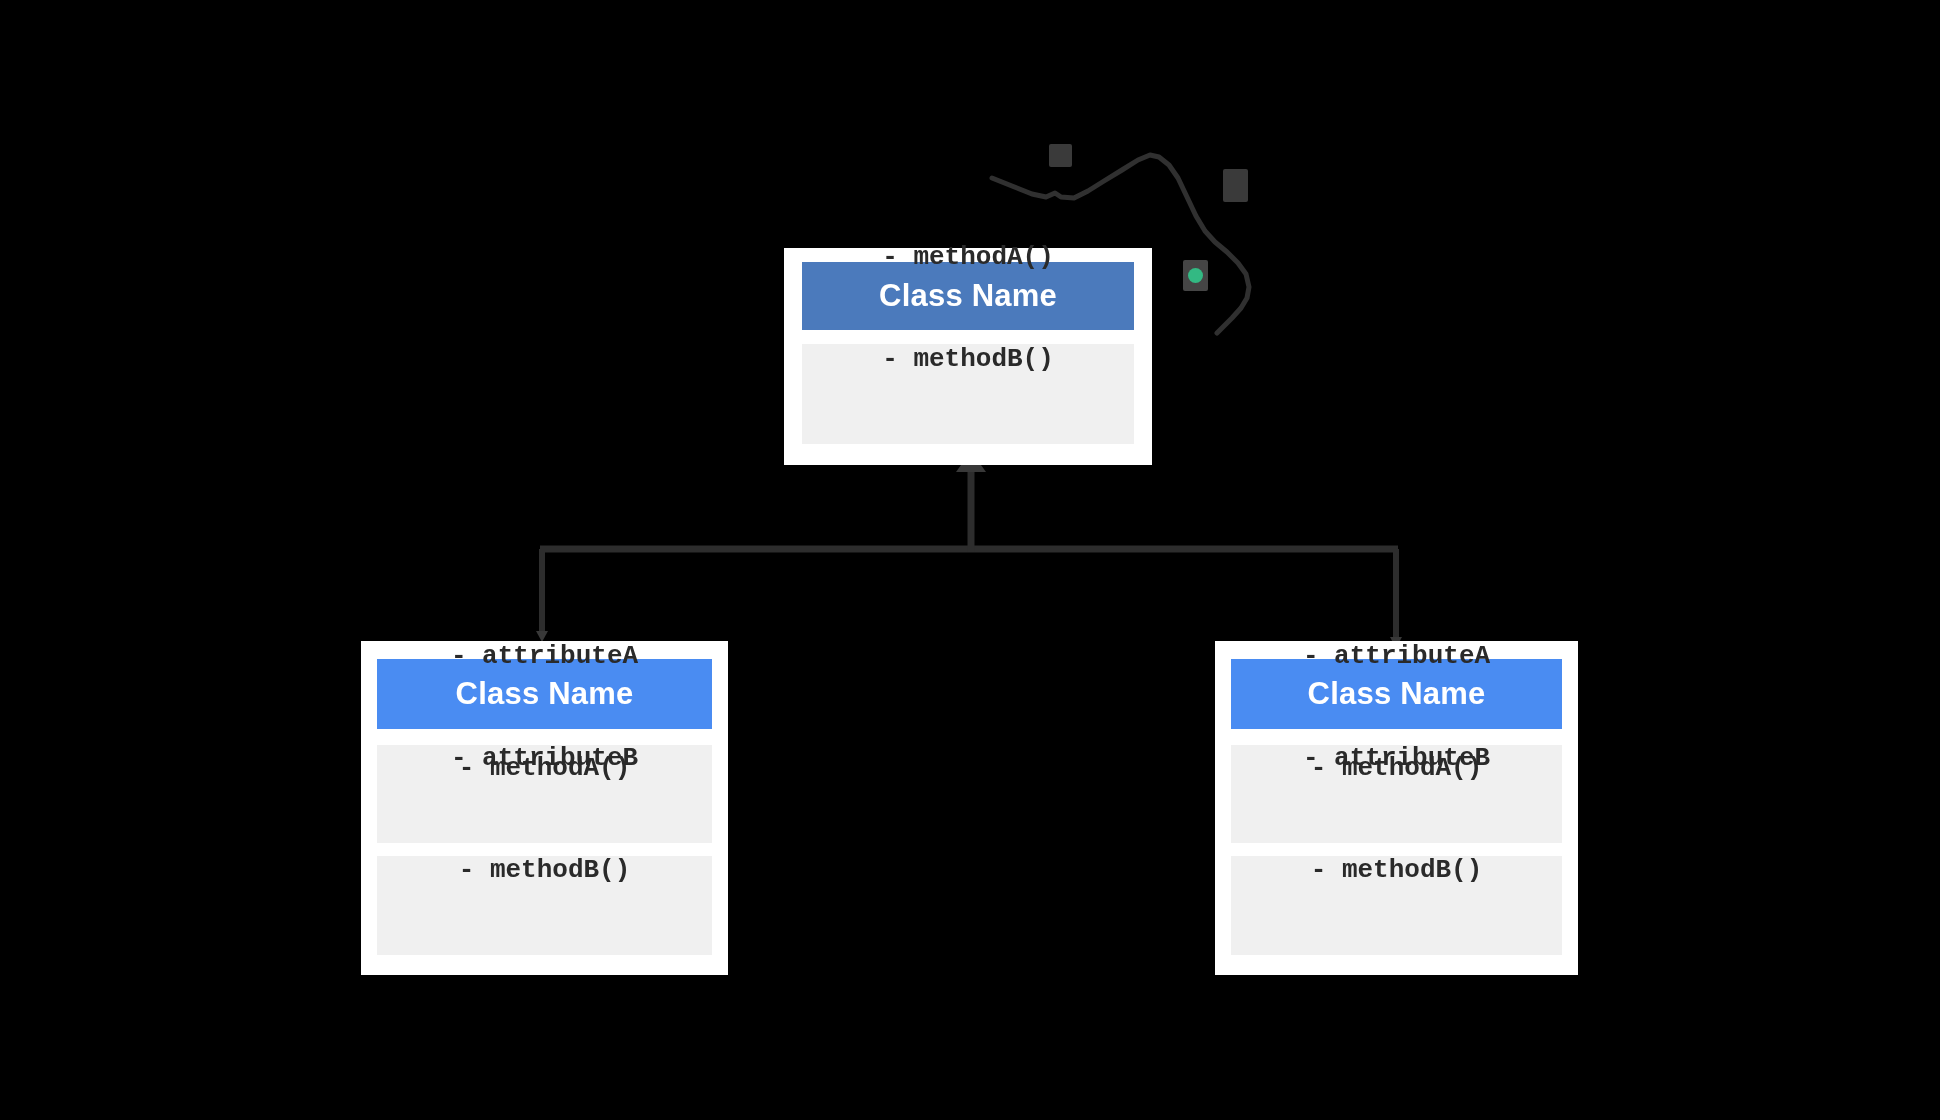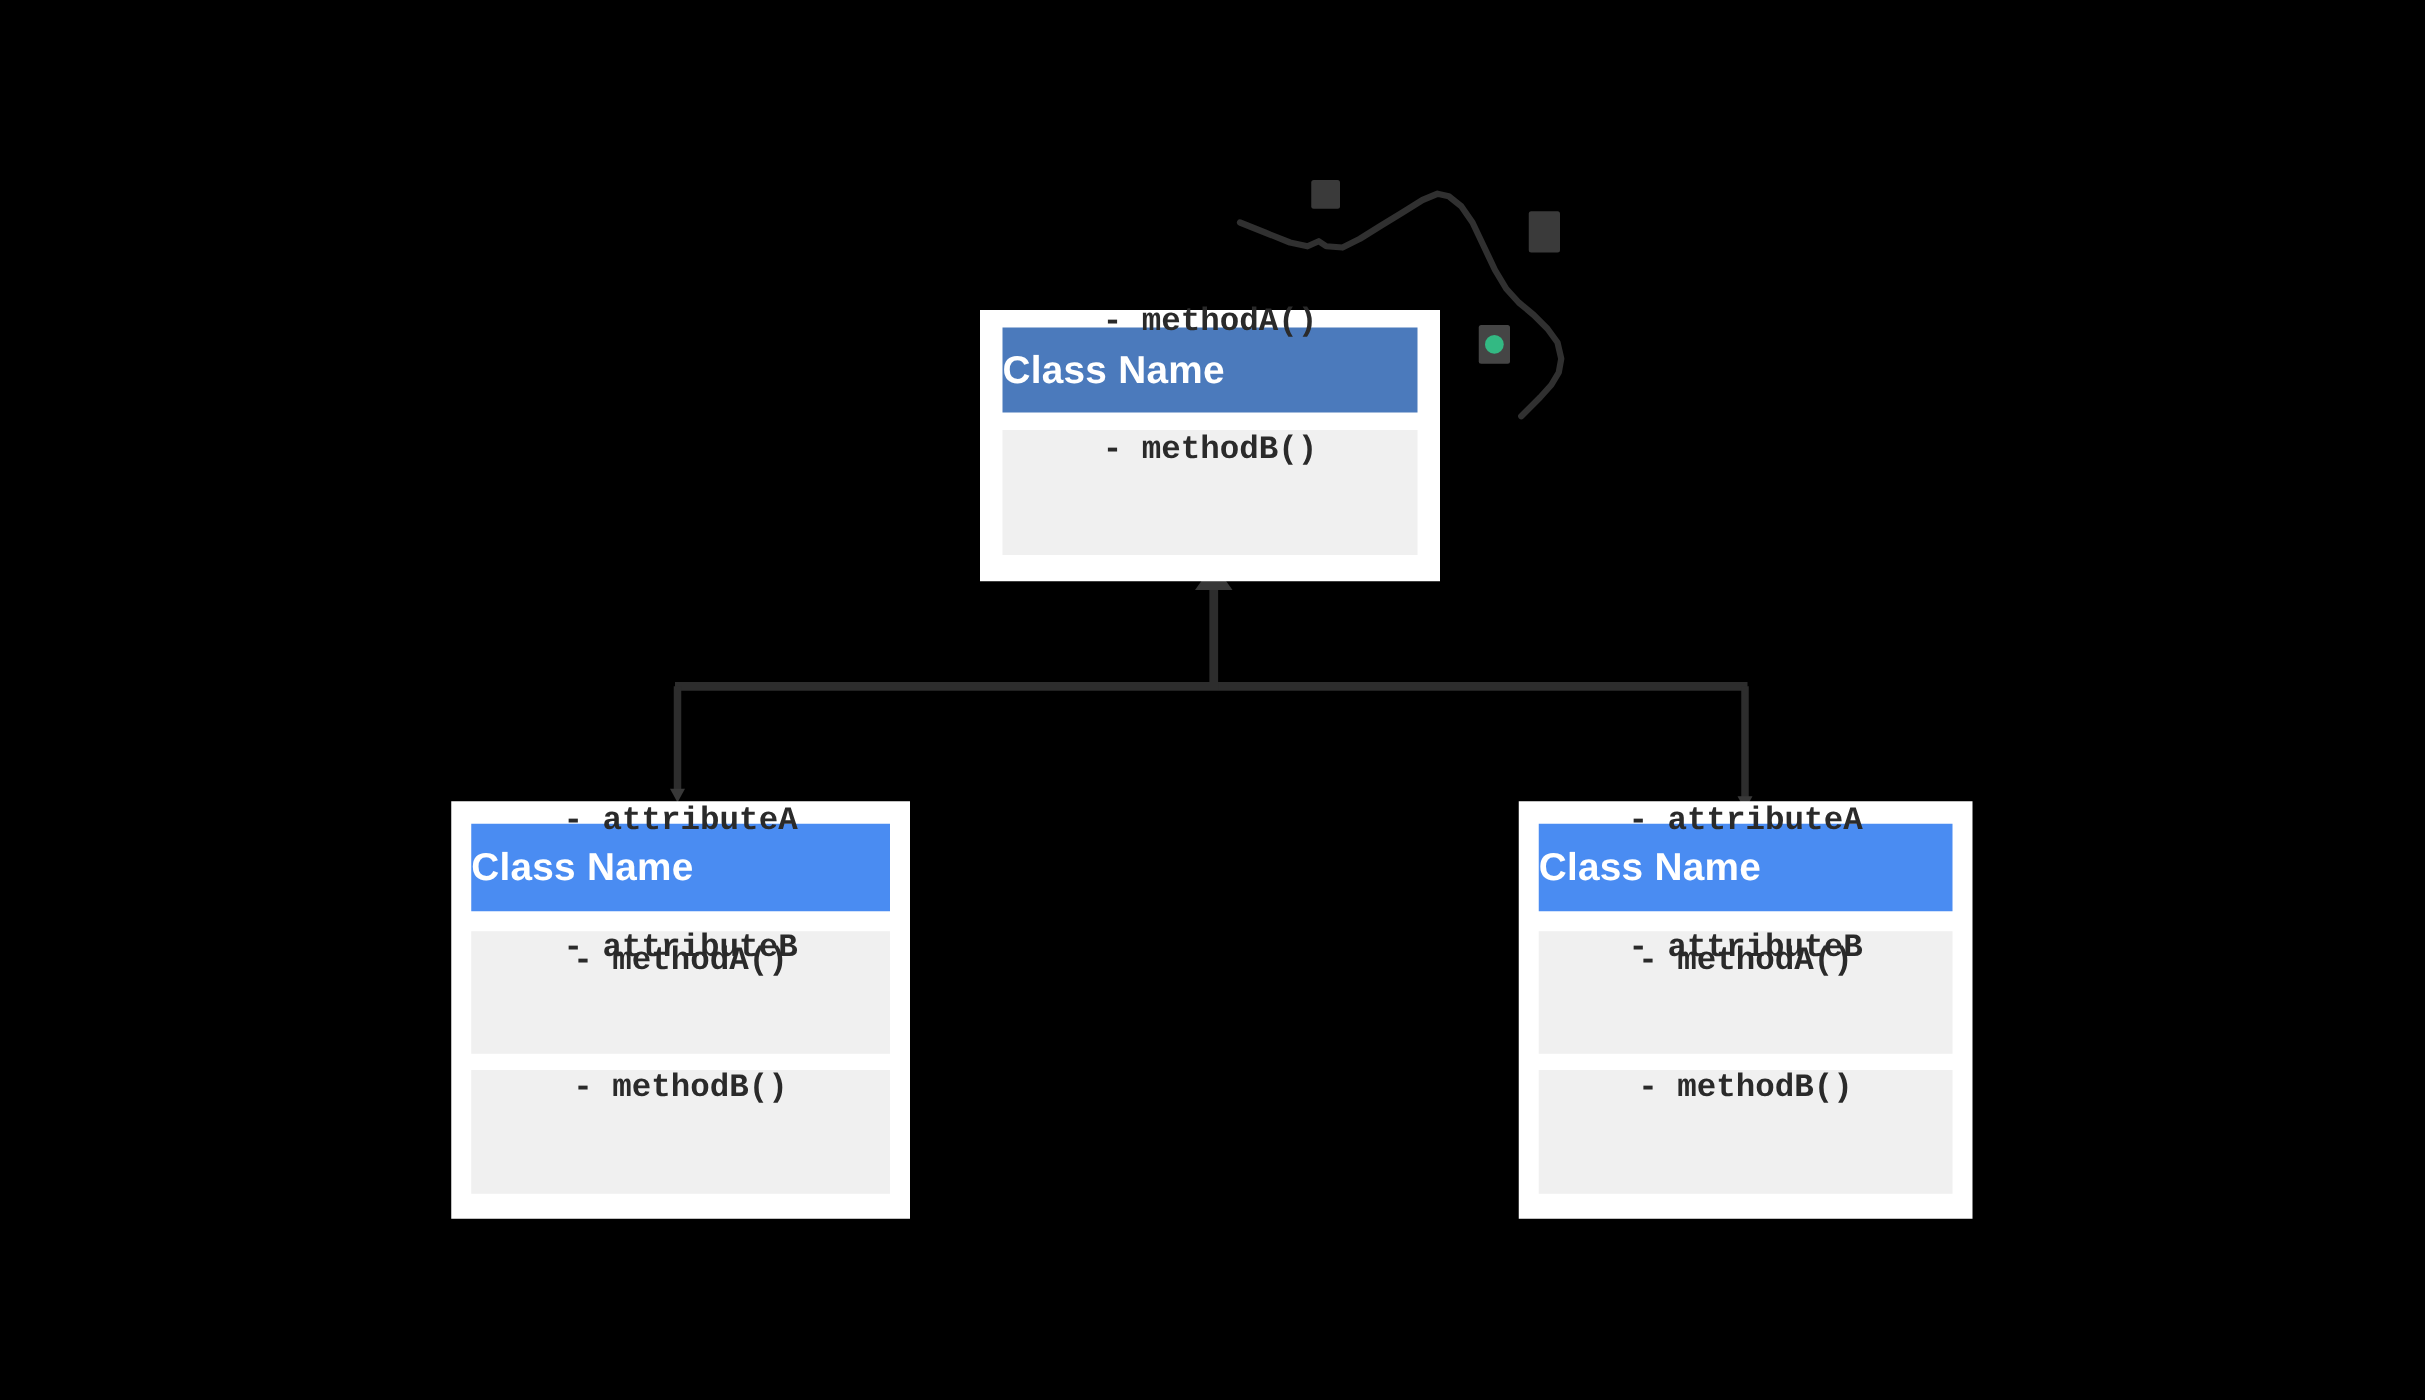--- a/index.html
+++ b/index.html
@@ -28,20 +28,21 @@
     display: flex;
     flex-direction: column;
   }
   .class-box.parent  { left: 784px;  top: 248px; width: 368px; height: 217px; padding: 14px 18px 21px 18px; }
   .class-box.child-l { left: 361px;  top: 641px; width: 367px; height: 334px; padding: 18px 16px 20px 16px; }
   .class-box.child-r { left: 1215px; top: 641px; width: 363px; height: 334px; padding: 18px 16px 20px 16px; }
   .class-header {
     flex: 0 0 auto;
     display: flex;
     align-items: center;
+    justify-content: center;
     color: var(--header-text, #fff);
     font-weight: bold;
     font-size: 31px;
     letter-spacing: 0.2px;
   }
   .class-box.parent .class-header  { height: 68px; background: var(--parent-header-blue, #4b7abc); margin-bottom: 14px; }
   .class-box.child-l .class-header,
   .class-box.child-r .class-header { height: 70px; background: var(--child-header-blue, #4a8cf2); margin-bottom: 16px; }
   .class-section {
     background: var(--section-bg, #f0f0f0);

